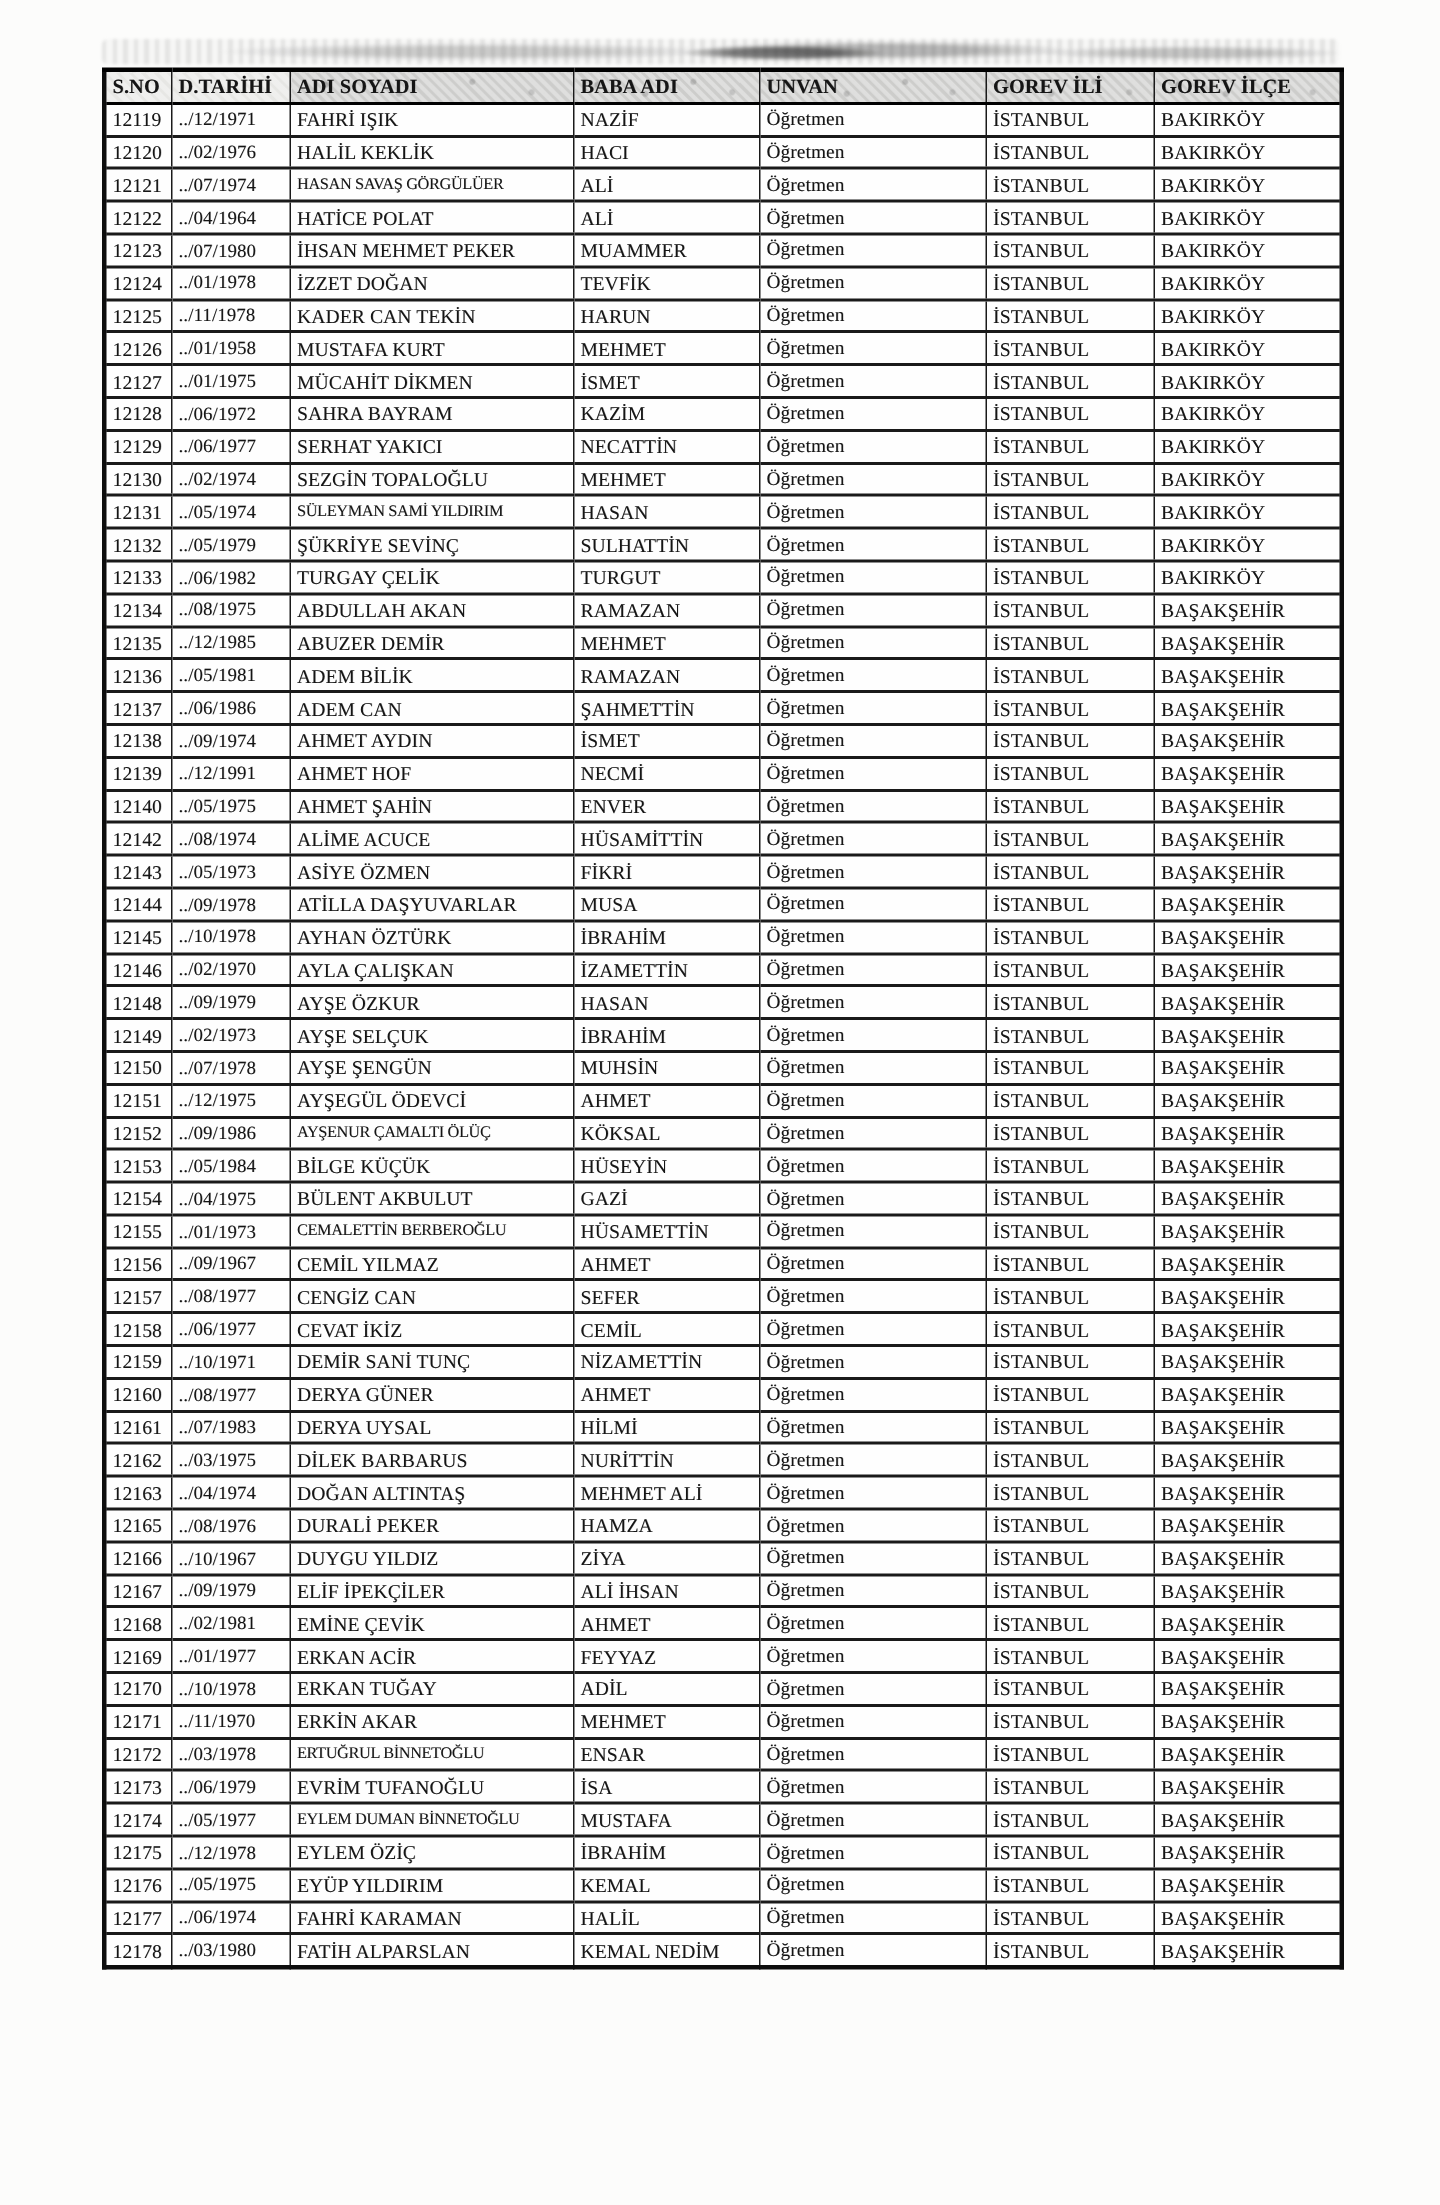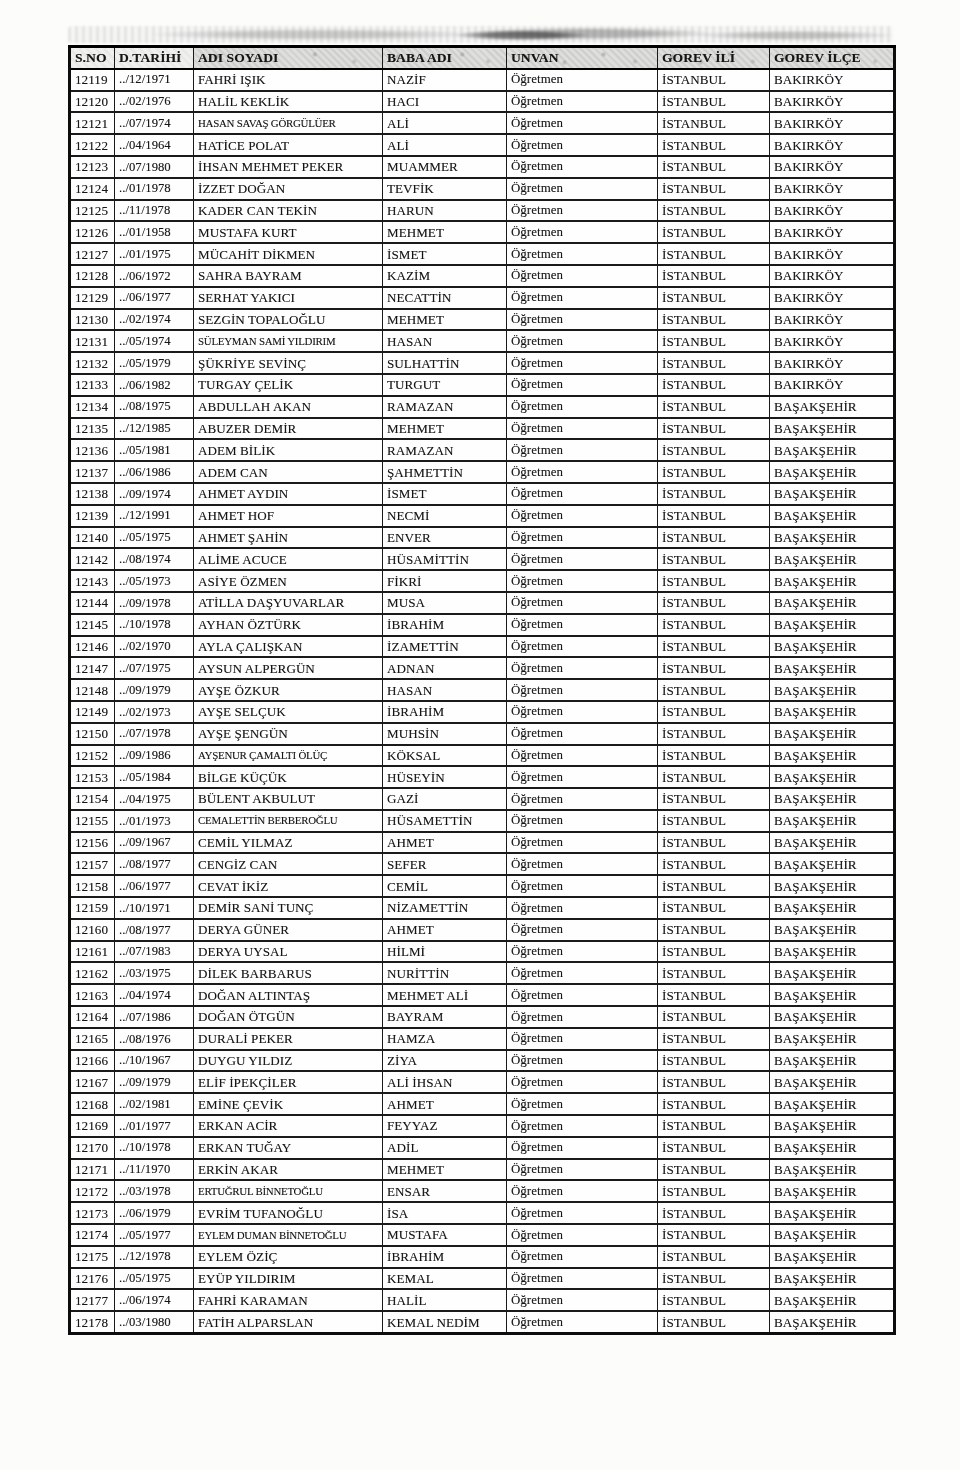--- a/index.html
+++ b/index.html
@@ -351,29 +351,20 @@
         <tr>
           <td class="c0">12146</td>
           <td class="c1">../02/1970</td>
           <td class="c2">AYLA ÇALIŞKAN</td>
           <td class="c3">İZAMETTİN</td>
           <td class="c4">Öğretmen</td>
           <td class="c5">İSTANBUL</td>
           <td class="c6">BAŞAKŞEHİR</td>
         </tr>
         <tr>
-          <td class="c0">12147</td>
-          <td class="c1">../07/1975</td>
-          <td class="c2">AYSUN ALPERGÜN</td>
-          <td class="c3">ADNAN</td>
-          <td class="c4">Öğretmen</td>
-          <td class="c5">İSTANBUL</td>
-          <td class="c6">BAŞAKŞEHİR</td>
-        </tr>
-        <tr>
           <td class="c0">12148</td>
           <td class="c1">../09/1979</td>
           <td class="c2">AYŞE ÖZKUR</td>
           <td class="c3">HASAN</td>
           <td class="c4">Öğretmen</td>
           <td class="c5">İSTANBUL</td>
           <td class="c6">BAŞAKŞEHİR</td>
         </tr>
         <tr>
           <td class="c0">12149</td>
@@ -387,20 +378,29 @@
         <tr>
           <td class="c0">12150</td>
           <td class="c1">../07/1978</td>
           <td class="c2">AYŞE ŞENGÜN</td>
           <td class="c3">MUHSİN</td>
           <td class="c4">Öğretmen</td>
           <td class="c5">İSTANBUL</td>
           <td class="c6">BAŞAKŞEHİR</td>
         </tr>
         <tr>
+          <td class="c0">12151</td>
+          <td class="c1">../12/1975</td>
+          <td class="c2">AYŞEGÜL ÖDEVCİ</td>
+          <td class="c3">AHMET</td>
+          <td class="c4">Öğretmen</td>
+          <td class="c5">İSTANBUL</td>
+          <td class="c6">BAŞAKŞEHİR</td>
+        </tr>
+        <tr>
           <td class="c0">12152</td>
           <td class="c1">../09/1986</td>
           <td class="c2 condensed">AYŞENUR ÇAMALTI ÖLÜÇ</td>
           <td class="c3">KÖKSAL</td>
           <td class="c4">Öğretmen</td>
           <td class="c5">İSTANBUL</td>
           <td class="c6">BAŞAKŞEHİR</td>
         </tr>
         <tr>
           <td class="c0">12153</td>
@@ -490,29 +490,20 @@
           <td class="c3">NURİTTİN</td>
           <td class="c4">Öğretmen</td>
           <td class="c5">İSTANBUL</td>
           <td class="c6">BAŞAKŞEHİR</td>
         </tr>
         <tr>
           <td class="c0">12163</td>
           <td class="c1">../04/1974</td>
           <td class="c2">DOĞAN ALTINTAŞ</td>
           <td class="c3">MEHMET ALİ</td>
-          <td class="c4">Öğretmen</td>
-          <td class="c5">İSTANBUL</td>
-          <td class="c6">BAŞAKŞEHİR</td>
-        </tr>
-        <tr>
-          <td class="c0">12164</td>
-          <td class="c1">../07/1986</td>
-          <td class="c2">DOĞAN ÖTGÜN</td>
-          <td class="c3">BAYRAM</td>
           <td class="c4">Öğretmen</td>
           <td class="c5">İSTANBUL</td>
           <td class="c6">BAŞAKŞEHİR</td>
         </tr>
         <tr>
           <td class="c0">12165</td>
           <td class="c1">../08/1976</td>
           <td class="c2">DURALİ PEKER</td>
           <td class="c3">HAMZA</td>
           <td class="c4">Öğretmen</td>

